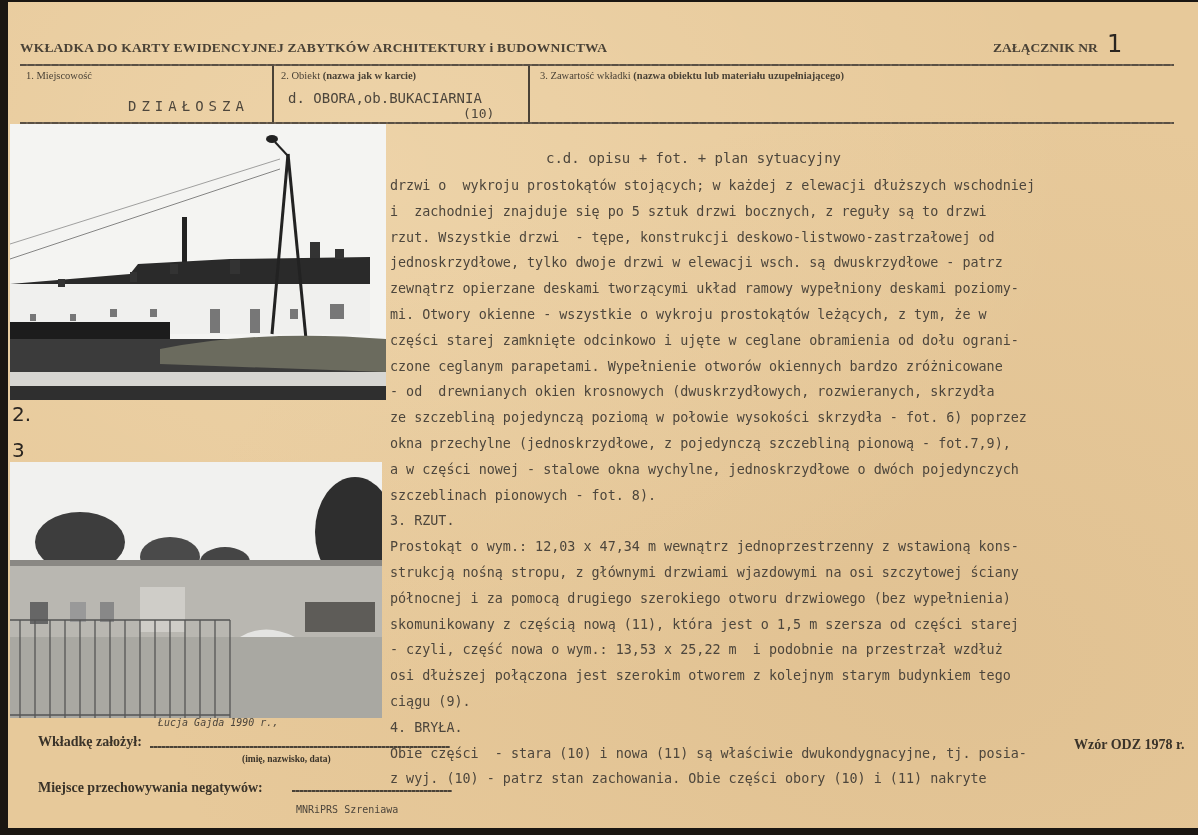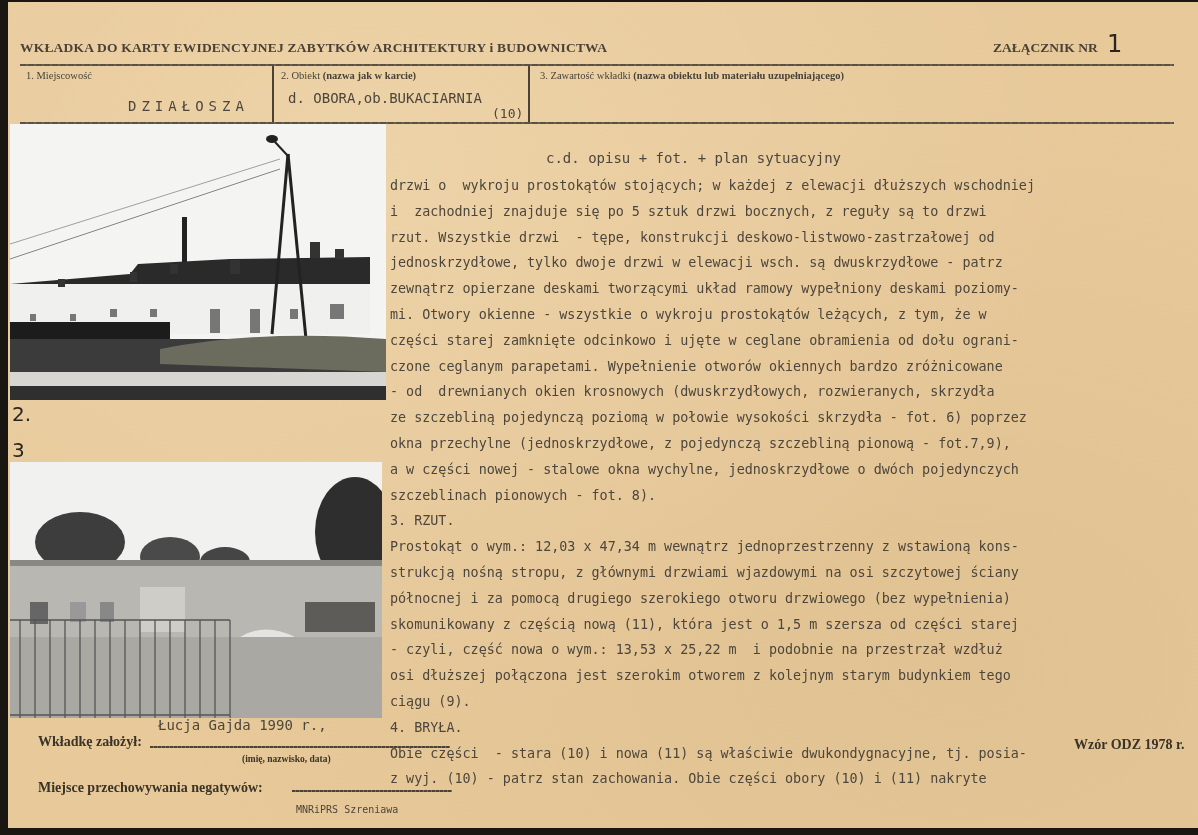--- a/index.html
+++ b/index.html
@@ -84,21 +84,21 @@
   <div class="vline" style="left:520px; top:64px; height:56px;"></div>
 
   <div class="field-label" style="left:18px; top:68px;">1. Miejscowość</div>
   <div class="typed" style="left:120px; top:96px; letter-spacing:5px;">DZIAŁOSZA</div>
 
   <div class="field-label" style="left:273px; top:68px;">
     <span>2. Obiekt</span>
     <b>(nazwa jak w karcie)</b>
   </div>
   <div class="typed" style="left:280px; top:88px;">d. OBORA,ob.BUKACIARNIA</div>
-  <div class="typed" style="left:484px; top:104px; font-size:13px;">(10)</div>
+  <div class="typed" style="left:455px; top:104px; font-size:13px;">(10)</div>
 
   <div class="field-label" style="left:532px; top:68px;">
     <span>3. Zawartość wkładki</span>
     <b>(nazwa obiektu lub materiału uzupełniającego)</b>
   </div>
   <div class="typed" style="left:538px; top:104px;margin-top:44px;">c.d. opisu + fot. + plan sytuacyjny</div>
 
   <div class="photo" style="left:2px; top:122px; width:376px; height:276px;">
     <svg width="376" height="276" viewBox="0 0 376 276">
       <rect width="376" height="276" fill="#f4f4f2"></rect>
@@ -198,21 +198,21 @@
     <div class="line">skomunikowany z częścią nową (11), która jest o 1,5 m szersza od części starej</div>
     <div class="line">- czyli, część nowa o wym.: 13,53 x 25,22 m  i podobnie na przestrzał wzdłuż</div>
     <div class="line">osi dłuższej połączona jest szerokim otworem z kolejnym starym budynkiem tego</div>
     <div class="line">ciągu (9).</div>
     <div class="line">4. BRYŁA.</div>
     <div class="line">Obie części  - stara (10) i nowa (11) są właściwie dwukondygnacyjne, tj. posia-</div>
     <div class="line">z wyj. (10) - patrz stan zachowania. Obie części obory (10) i (11) nakryte</div>
   </div>
 
   <div class="footer-label" style="left:12px; top:732px;">Wkładkę założył:</div>
-  <div class="typed" style="left:150px; top:715px; font-size:14px;">Łucja Gajda 1990 r.,</div>
+  <div class="typed" style="left:150px; top:715px; font-size:10px;font-style:italic;">Łucja Gajda 1990 r.,</div>
   <div class="dotted" style="left:142px; top:744px; width:300px;"></div>
   <div class="small-bold" style="left:234px; top:752px;">(imię, nazwisko, data)</div>
 
   <div class="footer-label" style="left:12px; top:778px;">Miejsce przechowywania negatywów:</div>
   <div class="typed" style="left:288px; top:770px; font-size:10px;margin-top:32px;">MNRiPRS Szreniawa</div>
   <div class="dotted" style="left:284px; top:788px; width:160px;"></div>
 
   <div class="small-bold" style="left:1066px; top:735px; font-size:14px;">Wzór ODZ 1978 r.</div>
 </div>
 

